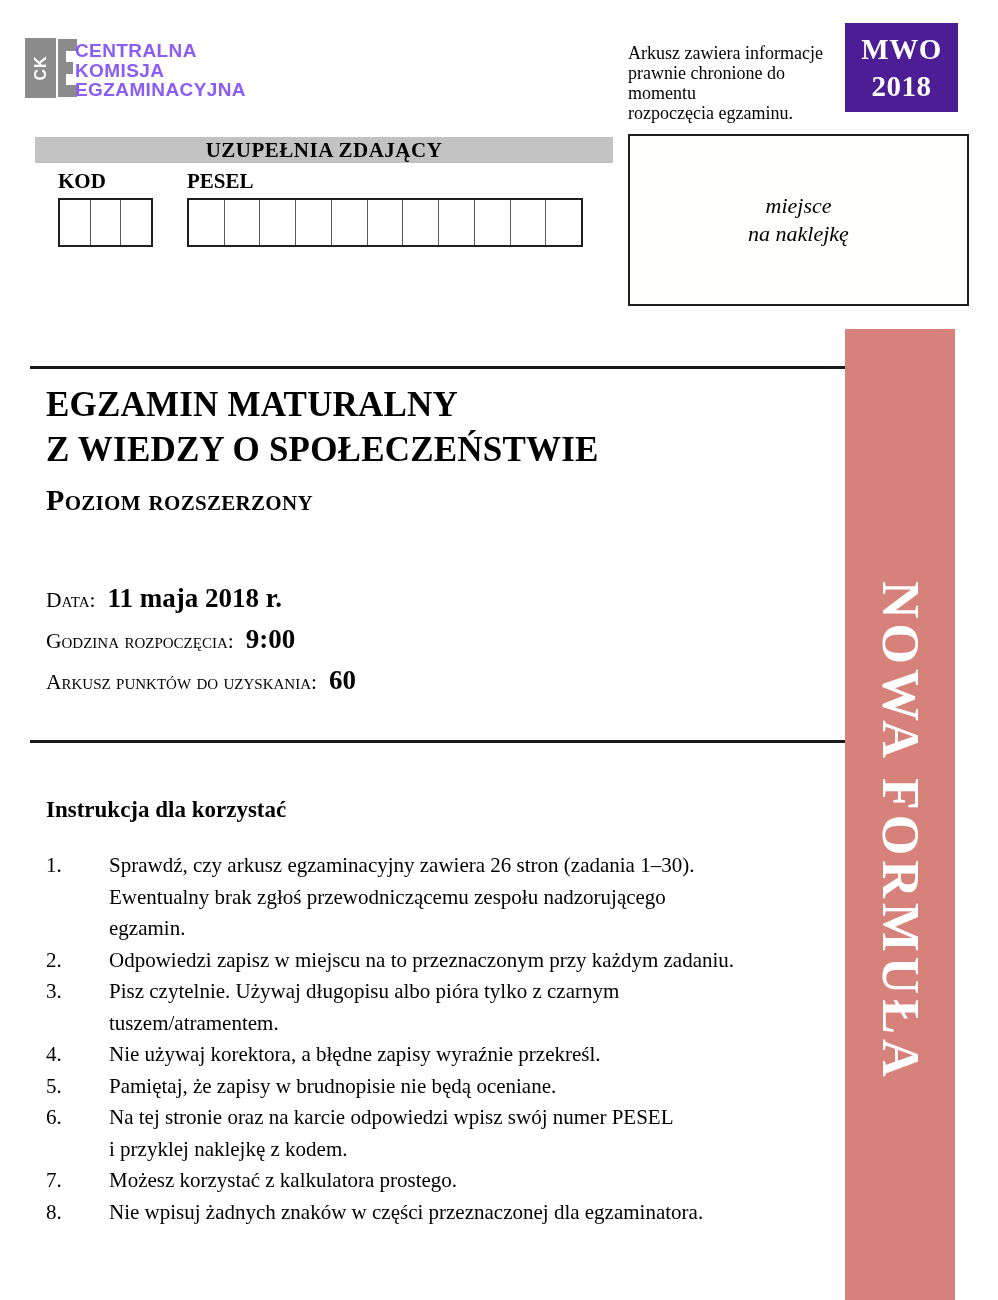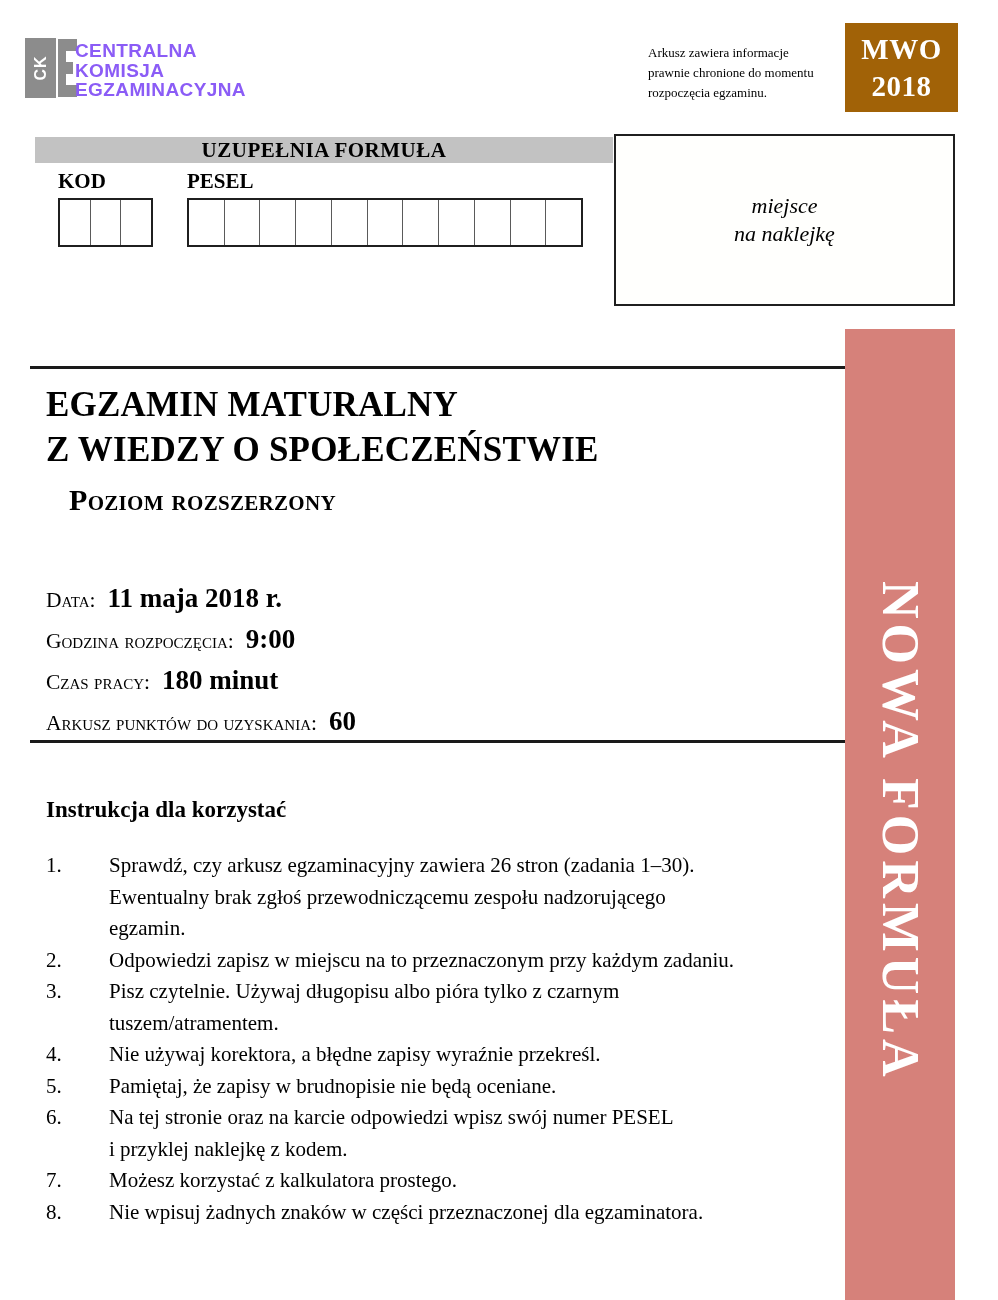--- a/index.html
+++ b/index.html
@@ -18,50 +18,50 @@
     font-size:16px;letter-spacing:1px;}
   .logo-e{left:58px;top:39px;width:19px;height:58px;}
   .logo-e .stem{position:absolute;left:0;top:0;width:8px;height:100%;background:#8c8c8c;}
   .logo-e .bar{position:absolute;left:0;height:12px;background:#8c8c8c;}
   .logo-e .bar.top{top:0;width:19px;}
   .logo-e .bar.mid{top:23px;width:15px;}
   .logo-e .bar.bot{bottom:0;width:19px;}
   .org-name{left:75px;top:41px;
     font-family:Liberation Sans, sans-serif;font-weight:bold;
     font-size:19px;line-height:19.5px;color:#8b5cf6;letter-spacing:.4px;}
-  .notice{left:628px;top:43px;width:215px;font-size:13px;line-height:20px;color:#000;margin-left:20px;}
+  .notice{left:628px;top:43px;width:215px;font-size:18px;line-height:20px;color:#000;}
   .code-box{left:845px;top:23px;width:113px;height:89px;background:#7e7e7e;
     display:flex;flex-direction:column;align-items:center;justify-content:center;
     color:#fff;font-weight:bold;font-size:29px;line-height:37px;letter-spacing:.5px;}
 
   
   .fill-bar{left:35px;top:137px;width:578px;height:26px;background:#c2c2c2;
     display:flex;align-items:center;justify-content:center;
     font-weight:bold;font-size:21px;letter-spacing:.5px;color:#000;}
   .cells-label{top:169px;text-align:left;font-weight:bold;font-size:21px;color:#000;}
   .kod-label{left:58px;width:93px;}
   .pesel-label{left:187px;width:395px;}
   .cells{display:flex;border:2px solid #1f1f1f;background:#fff;box-sizing:border-box;}
   .kod-cells{left:58px;top:198px;width:95px;height:49px;}
   .pesel-cells{left:187px;top:198px;width:396px;height:49px;}
   .cell{flex:1;border-left:1px solid #5a5a5a;}
   .cell:first-child{border-left:none;}
-  .sticker-box{left:614px;top:134px;width:341px;height:172px;border:2px solid #1f1f1f;
+  .sticker-box{left:628px;top:134px;width:341px;height:172px;border:2px solid #1f1f1f;
     box-sizing:border-box;background:#fffffd;display:flex;align-items:center;justify-content:center;}
   .sticker-text{font-style:italic;font-size:22px;line-height:28px;text-align:center;color:#000;}
 
   
   .rule{left:30px;width:815px;height:3px;background:#1a1a1a;}
   .rule1{top:366px;}
   .rule2{top:740px;}
 
   
   .title{left:46px;top:382px;font-weight:bold;color:#000;}
   .title-line{font-size:35px;line-height:45px;letter-spacing:.2px;}
-  .title-level{margin-top:10px;font-size:30px;line-height:36px;font-variant:small-caps;letter-spacing:.3px;margin-left:23px;}
+  .title-level{margin-top:10px;font-size:30px;line-height:36px;font-variant:small-caps;letter-spacing:.3px;}
 
   
   .info{left:46px;top:583px;}
   .info-row{margin-bottom:7px;line-height:31px;white-space:nowrap;}
   .info-label{font-variant:small-caps;font-size:21.5px;color:#000;}
   .info-value{font-weight:bold;font-size:27px;margin-left:8px;color:#000;}
 
   
   .instr-heading{left:46px;top:797px;font-weight:bold;font-size:23px;color:#000;}
   .instr-list{left:46px;top:850px;width:800px;}
@@ -92,26 +92,26 @@
   <div class="abs org-name">
     <div>CENTRALNA</div>
     <div>KOMISJA</div>
     <div>EGZAMINACYJNA</div>
   </div>
 
   <div class="abs notice preline">Arkusz zawiera informacje
 prawnie chronione do momentu
 rozpoczęcia egzaminu.</div>
 
-  <div class="abs code-box" style="background: #a16207;">
+  <div class="abs code-box" style="background: #4c1d95;">
     <div>MWO</div>
     <div>2018</div>
   </div>
 
-  <div class="abs fill-bar" style="background: rgb(194, 194, 194);">UZUPEŁNIA FORMUŁA</div>
+  <div class="abs fill-bar" style="background: rgb(194, 194, 194);">UZUPEŁNIA ZDAJĄCY</div>
   <div class="abs cells-label kod-label">KOD</div>
   <div class="abs cells-label pesel-label">PESEL</div>
   <div class="abs cells kod-cells">
       <div class="cell"></div>
       <div class="cell"></div>
       <div class="cell"></div>
     </div>
   <div class="abs cells pesel-cells">
       <div class="cell"></div>
       <div class="cell"></div>
@@ -141,24 +141,20 @@
   <div class="abs info">
     <div class="info-row">
       <span class="info-label">Data:</span>
       <span class="info-value">11 maja 2018 r.</span>
     </div>
     <div class="info-row">
       <span class="info-label">Godzina rozpoczęcia:</span>
       <span class="info-value">9:00</span>
     </div>
     <div class="info-row">
-      <span class="info-label">Czas pracy:</span>
-      <span class="info-value">180 minut</span>
-    </div>
-    <div class="info-row">
       <span class="info-label">Arkusz punktów do uzyskania:</span>
       <span class="info-value">60</span>
     </div>
   </div>
 
   <div class="abs rule rule2"></div>
 
   <div class="abs instr-heading">Instrukcja dla korzystać</div>
   <div class="abs instr-list">
       <div class="li">

